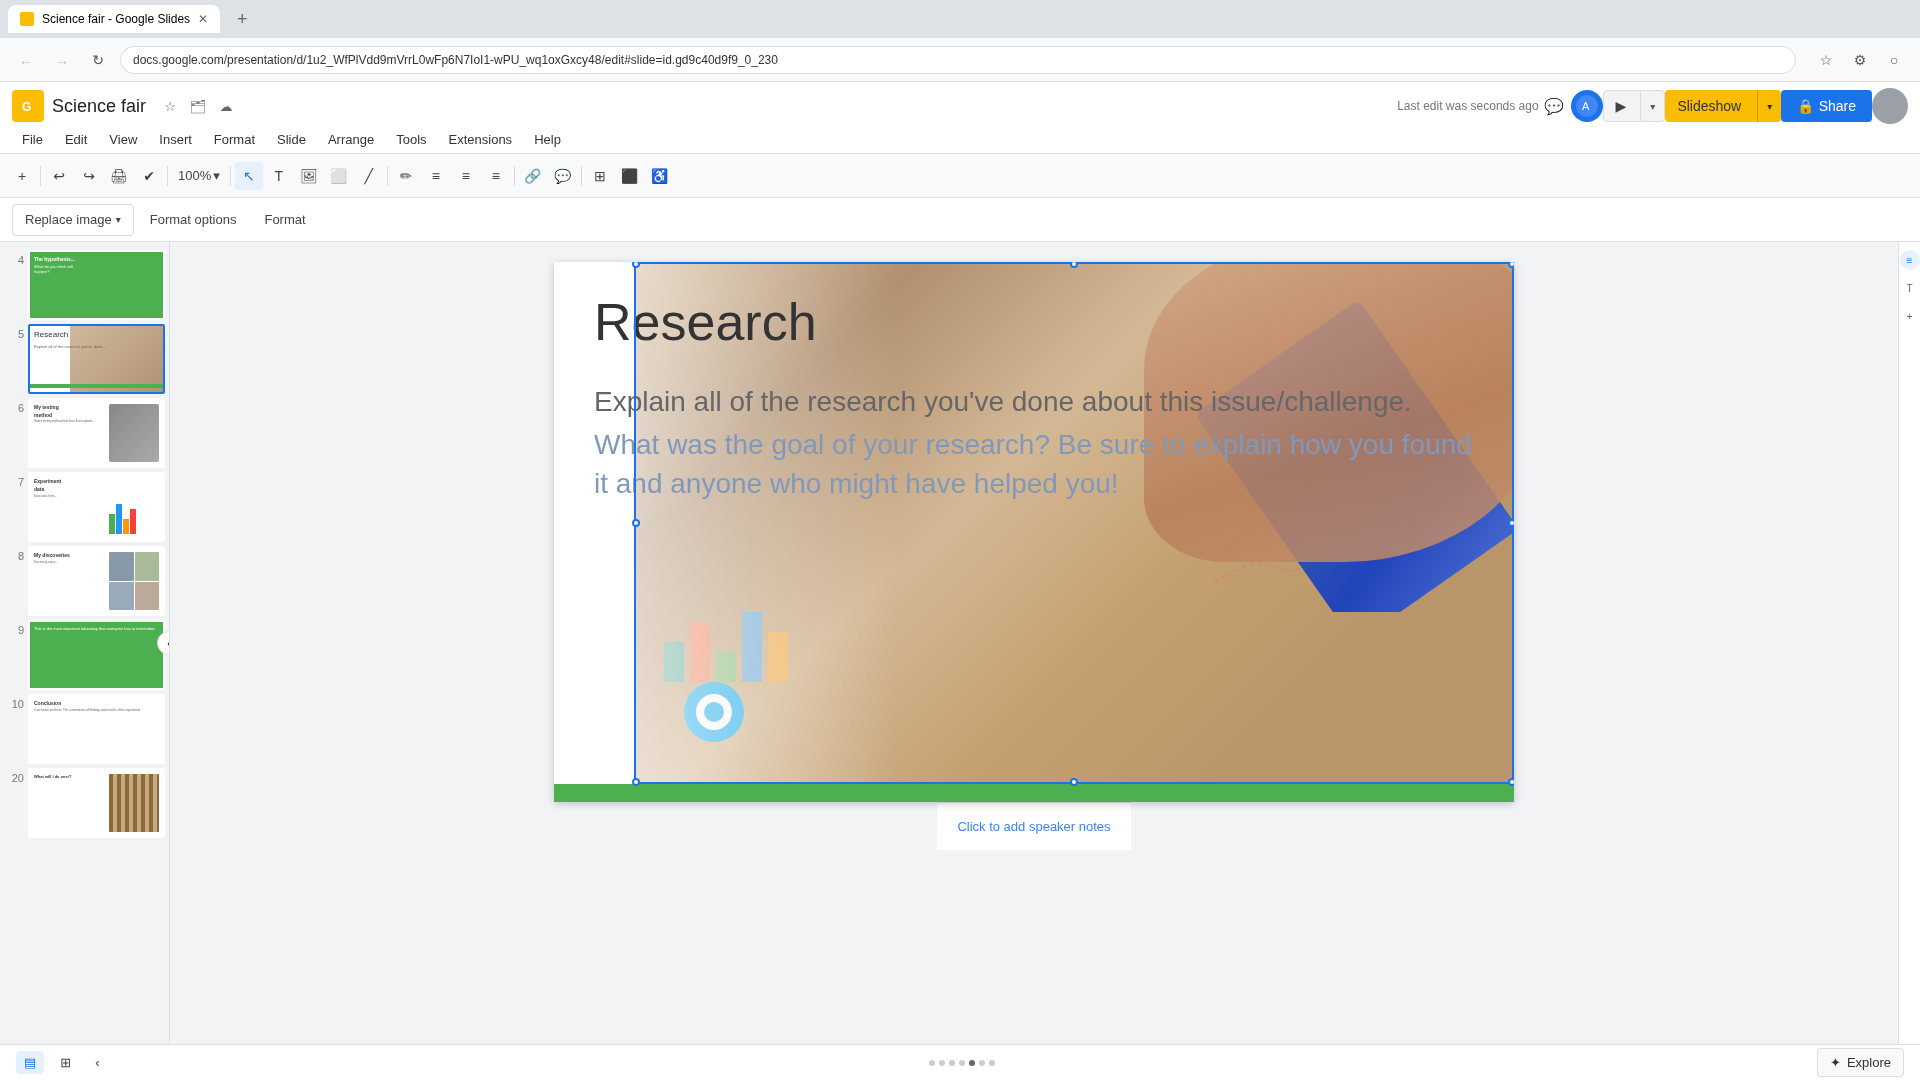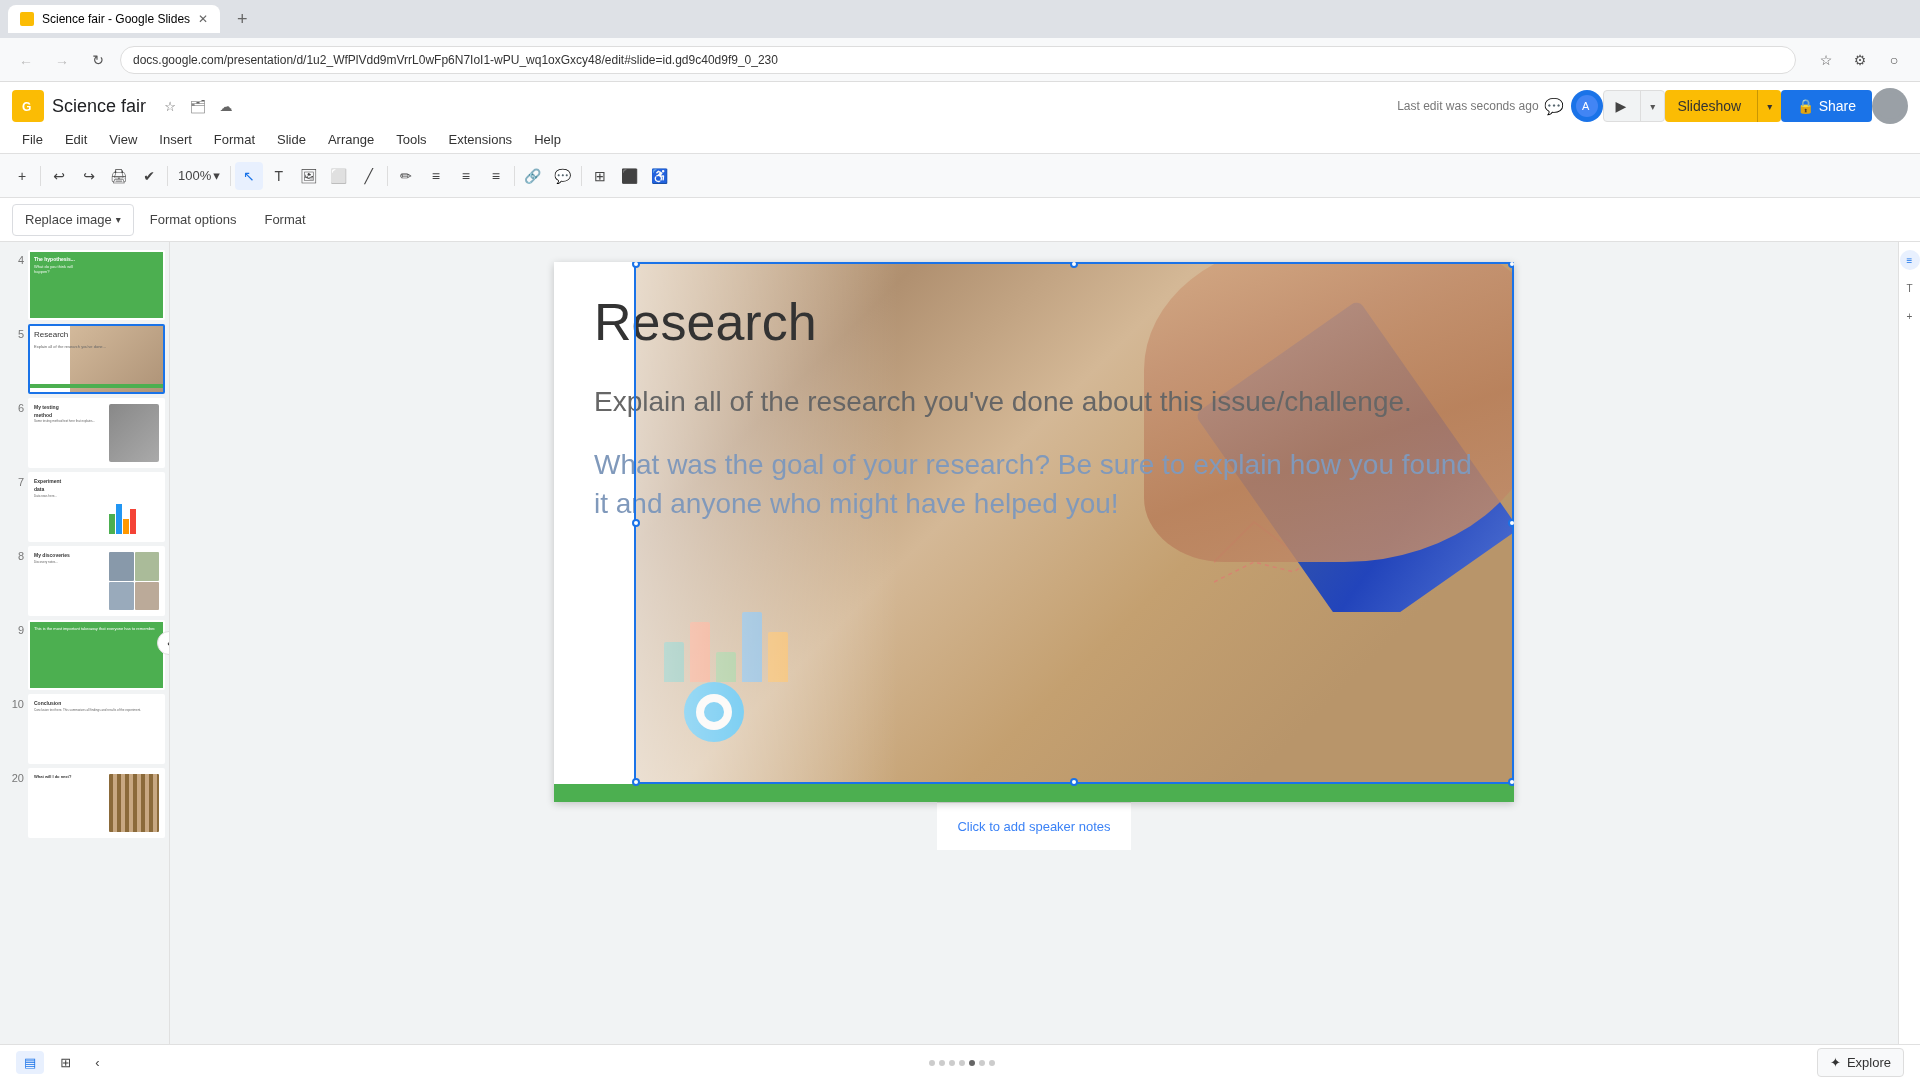--- a/index.html
+++ b/index.html
@@ -72,21 +72,21 @@
     .canvas-area { flex: 1; display: flex; flex-direction: column; align-items: center; padding: 20px; background: #f1f3f4; overflow: auto; position: relative; }
     .canvas-wrapper { position: relative; }
     .slide-canvas { width: 960px; height: 540px; background: white; position: relative; box-shadow: 0 2px 8px rgba(0,0,0,0.2); overflow: hidden; }
 
     
     .slide-bg-img { position: absolute; right: 0; top: 0; width: 880px; height: 100%; background: linear-gradient(135deg, #c8a882 0%, #b09070 20%, #d4b896 40%, #c4a070 60%, #b8956a 80%); overflow: hidden; }
     .slide-bg-img::after { content: ''; position: absolute; inset: 0; background: linear-gradient(to right, rgba(255,255,255,0.6) 0%, rgba(255,255,255,0) 30%); }
 
     .slide-text-area { position: absolute; left: 0; top: 0; width: 100%; padding: 30px 40px; }
     .slide-title { font-size: 52px; font-weight: 300; color: #333; margin-bottom: 30px; }
-    .slide-body { font-size: 28px; color: #666; line-height: 1.4; margin-bottom: 24px; }
+    .slide-body { font-size: 28px; color: #666; line-height: 1.4; margin-bottom: 4px; }
     .slide-body2 { font-size: 28px; color: #8099bb; line-height: 1.4; }
 
     .slide-bottom-bar { position: absolute; bottom: 0; left: 0; right: 0; height: 18px; background: #4caf50; }
 
     
     .selection-box { position: absolute; border: 2px solid #1a73e8; pointer-events: none; }
     .handle { position: absolute; width: 8px; height: 8px; background: white; border: 2px solid #1a73e8; border-radius: 50%; }
     .handle.tl { top: -4px; left: -4px; }
     .handle.tm { top: -4px; left: calc(50% - 4px); }
     .handle.tr { top: -4px; right: -4px; }

